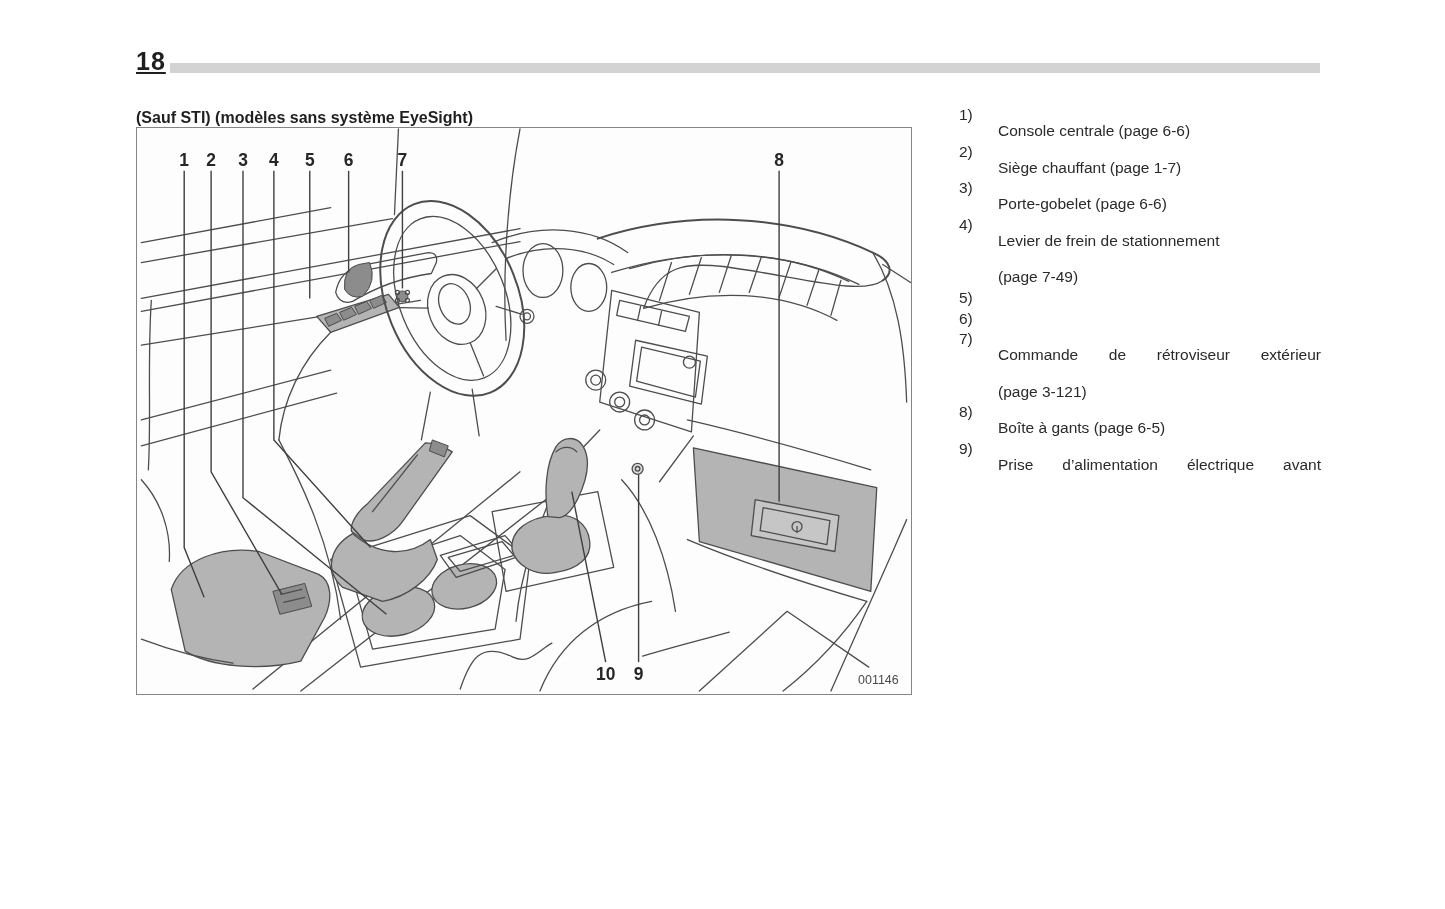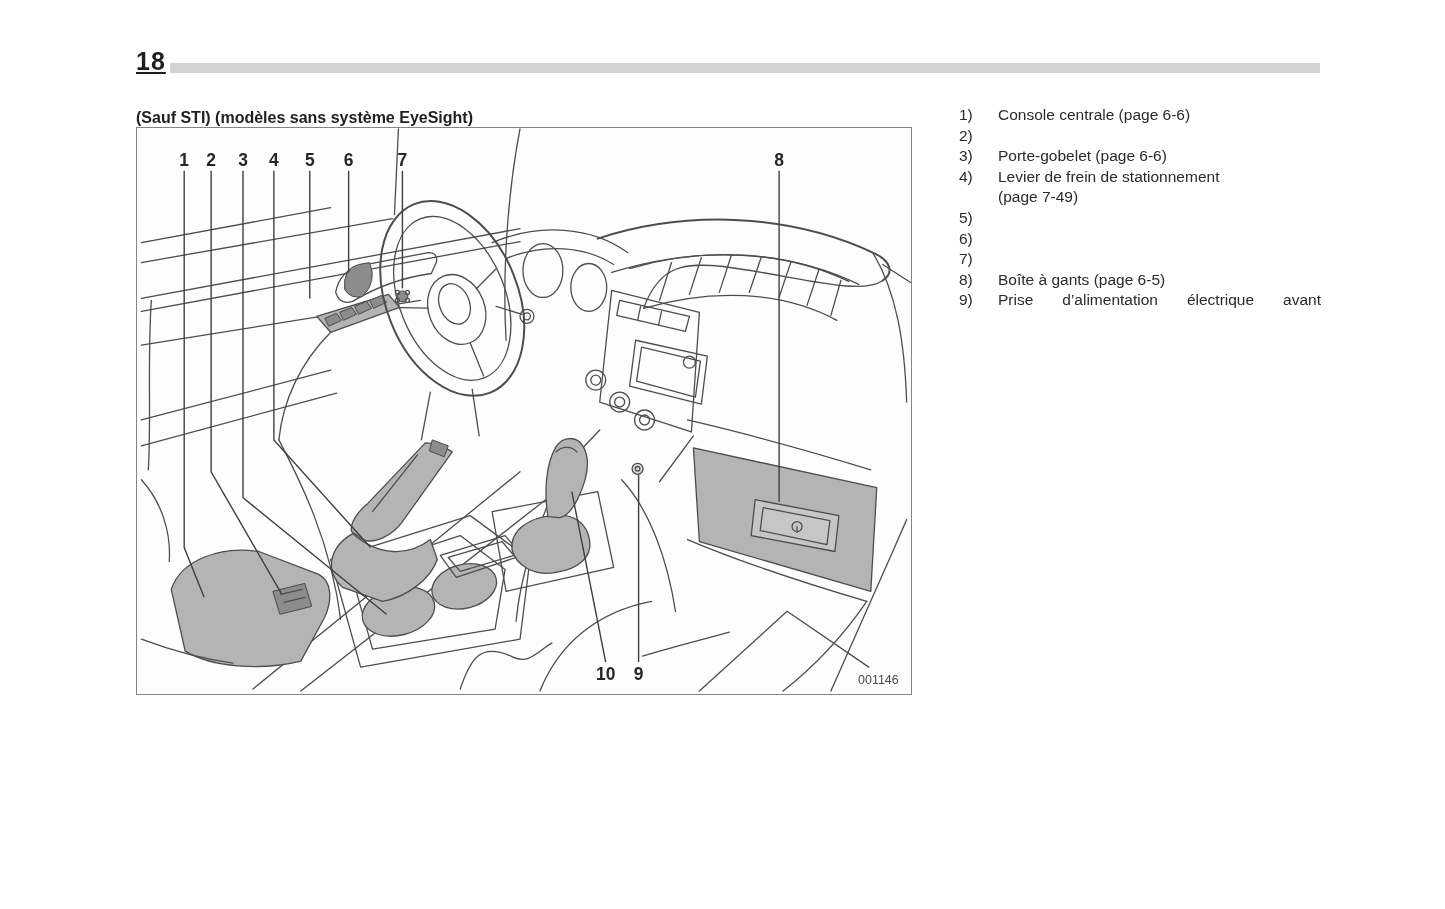--- a/index.html
+++ b/index.html
@@ -29,21 +29,21 @@
   }
   .figure-frame svg{display:block;width:100%;height:100%;}
   
   .legend{
     position:absolute;left:959px;top:105px;width:362px;
     font-size:15.5px;line-height:20.6px;color:#2a2a2a;
   }
   .legend-item{display:flex;}
   .legend-num{width:39px;flex:0 0 39px;}
   .legend-txt{flex:1;}
-  .ln{display:block;}
+  .ln{display:block;margin-top:16px;}
   .ln.stretch{text-align:justify;text-align-last:justify;}
   
   .art{stroke:#4d4d4d;fill:none;stroke-width:1.3;stroke-linecap:round;stroke-linejoin:round;}
   .art2{stroke:#4d4d4d;fill:none;stroke-width:2;stroke-linecap:round;stroke-linejoin:round;}
   .shade{fill:#b4b4b4;stroke:#4d4d4d;stroke-width:1.3;stroke-linejoin:round;}
   .shade2{fill:#8c8c8c;stroke:#4a4a4a;stroke-width:1;stroke-linejoin:round;}
   .leader{stroke:#3f3f3f;fill:none;stroke-width:1.4;}
   .callout{font-family:"Liberation Sans",sans-serif;font-size:17.5px;font-weight:bold;fill:#262626;text-anchor:middle;}
   .figcode{font-family:"Liberation Sans",sans-serif;font-size:12.5px;fill:#4a4a4a;text-anchor:end;}
 </style>
@@ -246,20 +246,23 @@
 
 <div class="legend">
   <div class="legend-item">
     <span class="legend-num">1)</span>
     <span class="legend-txt">
         <span class="ln">Console centrale (page 6-6)</span>
       </span>
   </div>
   <div class="legend-item">
     <span class="legend-num">2)</span>
+    <span class="legend-txt">
+        <span class="ln">Siège chauffant (page 1-7)</span>
+      </span>
   </div>
   <div class="legend-item">
     <span class="legend-num">3)</span>
     <span class="legend-txt">
         <span class="ln">Porte-gobelet (page 6-6)</span>
       </span>
   </div>
   <div class="legend-item">
     <span class="legend-num">4)</span>
     <span class="legend-txt">
@@ -268,20 +271,24 @@
     </span>
   </div>
   <div class="legend-item">
     <span class="legend-num">5)</span>
   </div>
   <div class="legend-item">
     <span class="legend-num">6)</span>
   </div>
   <div class="legend-item">
     <span class="legend-num">7)</span>
+    <span class="legend-txt">
+      <span class="ln stretch">Commande de rétroviseur extérieur</span>
+      <span class="ln">(page 3-121)</span>
+    </span>
   </div>
   <div class="legend-item">
     <span class="legend-num">8)</span>
     <span class="legend-txt">
         <span class="ln">Boîte à gants (page 6-5)</span>
       </span>
   </div>
   <div class="legend-item">
     <span class="legend-num">9)</span>
     <span class="legend-txt">

